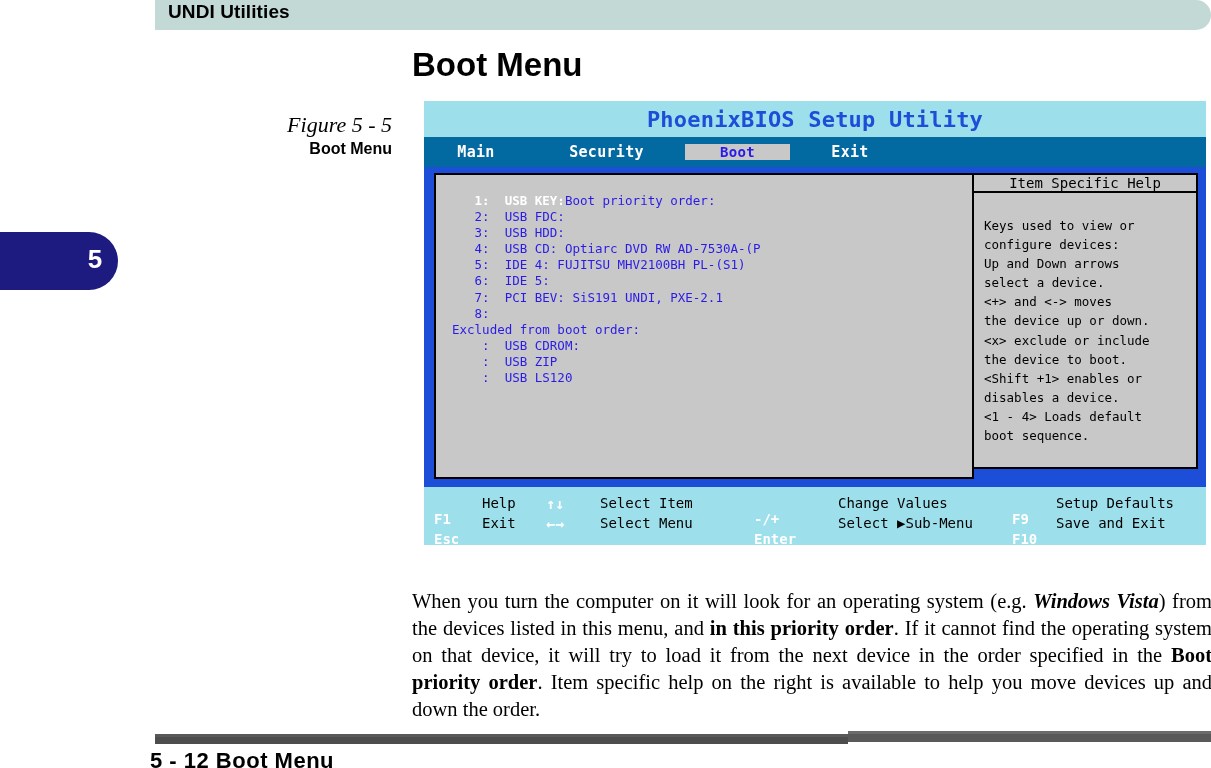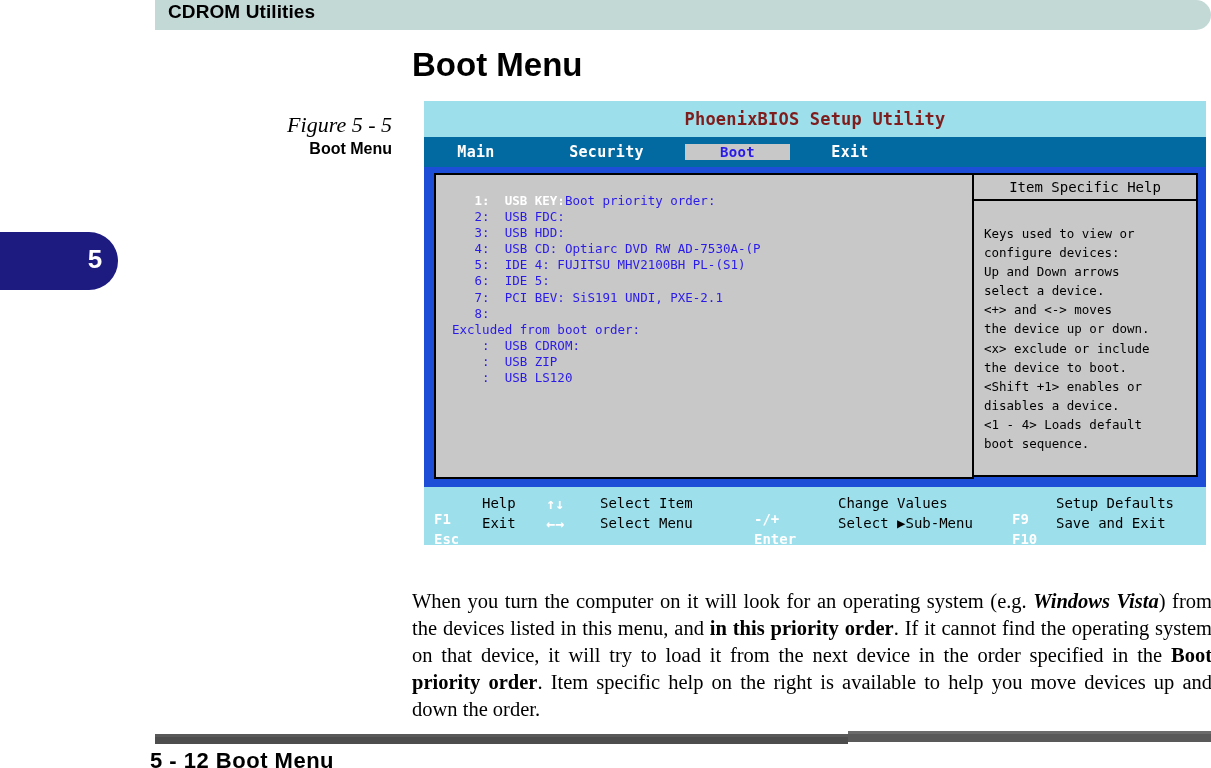--- a/index.html
+++ b/index.html
@@ -105,23 +105,23 @@
     font-family: "DejaVu Sans Mono", "Liberation Mono", monospace;
   }
   .bios-titlebar {
     height: 36px;
     background: #9ddfea;
     display: flex;
     align-items: center;
     justify-content: center;
   }
   .bios-title-text {
-    font-size: 17px;
-    font-weight: bold;
-    color: #7f1d1d;
+    font-size: 22px;
+    font-weight: bold;
+    color: #1d4ed8;
     letter-spacing: 0.2px;
   }
   .bios-menubar {
     height: 30px;
     background: #0369a1;
     display: flex;
     align-items: center;
     position: relative;
   }
   .bios-menu-item {
@@ -168,21 +168,21 @@
   .help-box {
     position: absolute;
     left: 548px;
     top: 6px;
     width: 226px;
     height: 306px;
     box-sizing: border-box;
   }
   .help-title {
     border: 2px solid #000000;
-    height: 28px;
+    height: 20px;
     display: flex;
     align-items: center;
     justify-content: center;
     background: #c8c8c8;
     box-sizing: border-box;
   }
   .help-title-text {
     font-size: 14px;
     color: #000000;
   }
@@ -292,21 +292,21 @@
     font-weight: bold;
     color: #000000;
     letter-spacing: 0.5px;
     white-space: nowrap;
   }
 </style>
 </head>
 <body>
 
 <div class="page-header-band"></div>
-<div class="page-header-title">CDROM Utilities</div>
+<div class="page-header-title">UNDI Utilities</div>
 
 <div class="chapter-tab"></div>
 <div class="chapter-tab-number">5</div>
 
 <div class="section-heading">Boot Menu</div>
 
 <div class="figure-caption">
   <span class="figure-caption-number">Figure 5 - 5</span>
   <span class="figure-caption-title">Boot Menu</span>
 </div>

